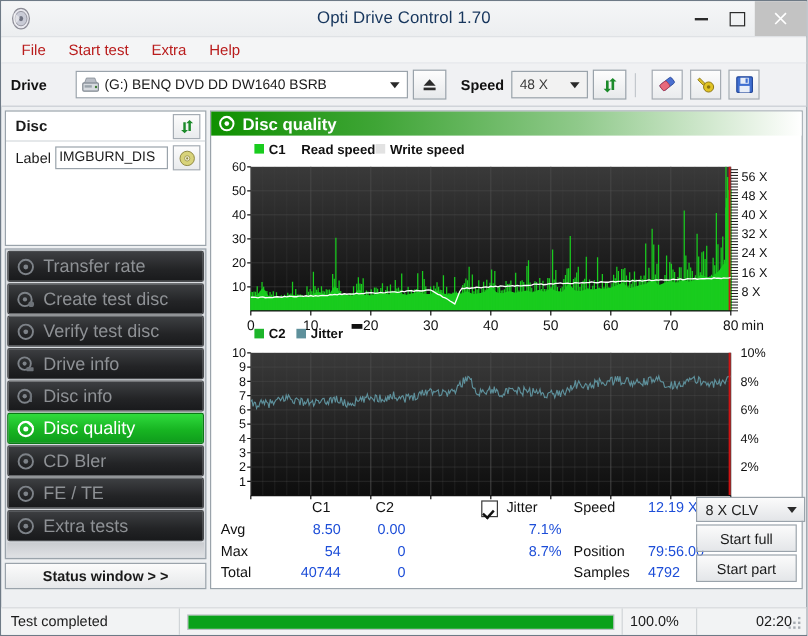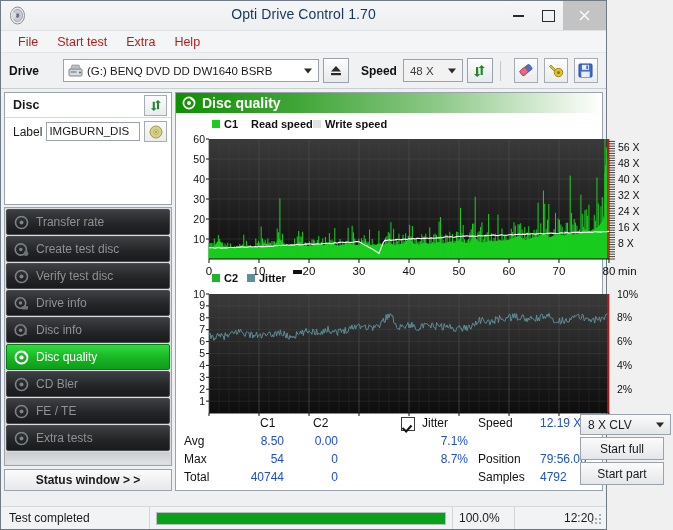--- a/index.html
+++ b/index.html
@@ -5,21 +5,21 @@
   html,body{margin:0;padding:0;}
   body{
     width:673px;height:530px;overflow:hidden;
     font-family:"Liberation Sans", sans-serif;
     font-size:12px;
     background:#f0f0f0;
     color:#1a1a1a;
     -webkit-font-smoothing:antialiased;
   }
   #app{
-    position:relative;width:607px;height:530px;
+    position:relative;width:673px;height:530px;
     background:#eef0f2;
     border:1px solid #6e7a86;
     box-sizing:border-box;
   }
 
   
   .titlebar{
     position:relative;height:29px;
     background:linear-gradient(#f5f6f7,#eceef0);
     border-bottom:1px solid #dfe2e5;
@@ -106,21 +106,21 @@
   .disc-ico-btn{
     width:21px;height:19px;border:1px solid #a5acb3;background:linear-gradient(#fcfcfc,#e9ebed);
     display:flex;align-items:center;justify-content:center;
   }
 
   .navlist{margin-top:2px;border:1px solid #9aa3ab;background:#d9dce0;padding:1px;}
   .navbtn{
     height:26px;margin-bottom:1px;display:flex;align-items:center;gap:7px;padding-left:7px;
     background:linear-gradient(#3d3f42,#232426 60%,#191a1c);
     border:1px solid #4a4c4f;border-radius:2px;
-    color:#8e9195;font-size:12px;cursor:default;box-sizing:border-box;
+    color:#8e9195;font-size:15px;cursor:default;box-sizing:border-box;
   }
   .navbtn.active{
     background:linear-gradient(#2fdb3d,#17b522 55%,#0f9c1c);
     border-color:#0a7a15;color:#fff;
   }
   .navbtn .nico{width:15px;height:15px;flex:none;}
   .nav-filler{height:12px;background:linear-gradient(#c9ccd0,#dfe1e4);}
   .status-win{
     margin-top:3px;height:21px;border:1px solid #9aa3ab;
     background:linear-gradient(#fbfbfb,#e6e8ea);
@@ -1022,21 +1022,21 @@
   </div>
 
   <div class="statusbar">
     <div class="sb-seg sb-text">Test completed</div>
     <div class="sb-seg sb-prog">
       <div class="progtrack">
         <div class="progfill" id="progfill" style="width: 100%;"></div>
       </div>
     </div>
     <div class="sb-seg sb-pct">100.0%</div>
-    <div class="sb-seg sb-time">12:20</div>
+    <div class="sb-seg sb-time">02:20</div>
     <span class="grip">
       <svg width="12" height="12" viewBox="0 0 12 12">
         <g fill="#a8adb3">
           <rect x="8" y="8" width="2" height="2"></rect>
             <rect x="4" y="8" width="2" height="2"></rect>
           <rect x="8" y="4" width="2" height="2"></rect>
             <rect x="0" y="8" width="2" height="2"></rect>
           <rect x="4" y="4" width="2" height="2"></rect>
             <rect x="8" y="0" width="2" height="2"></rect>
         </g>

